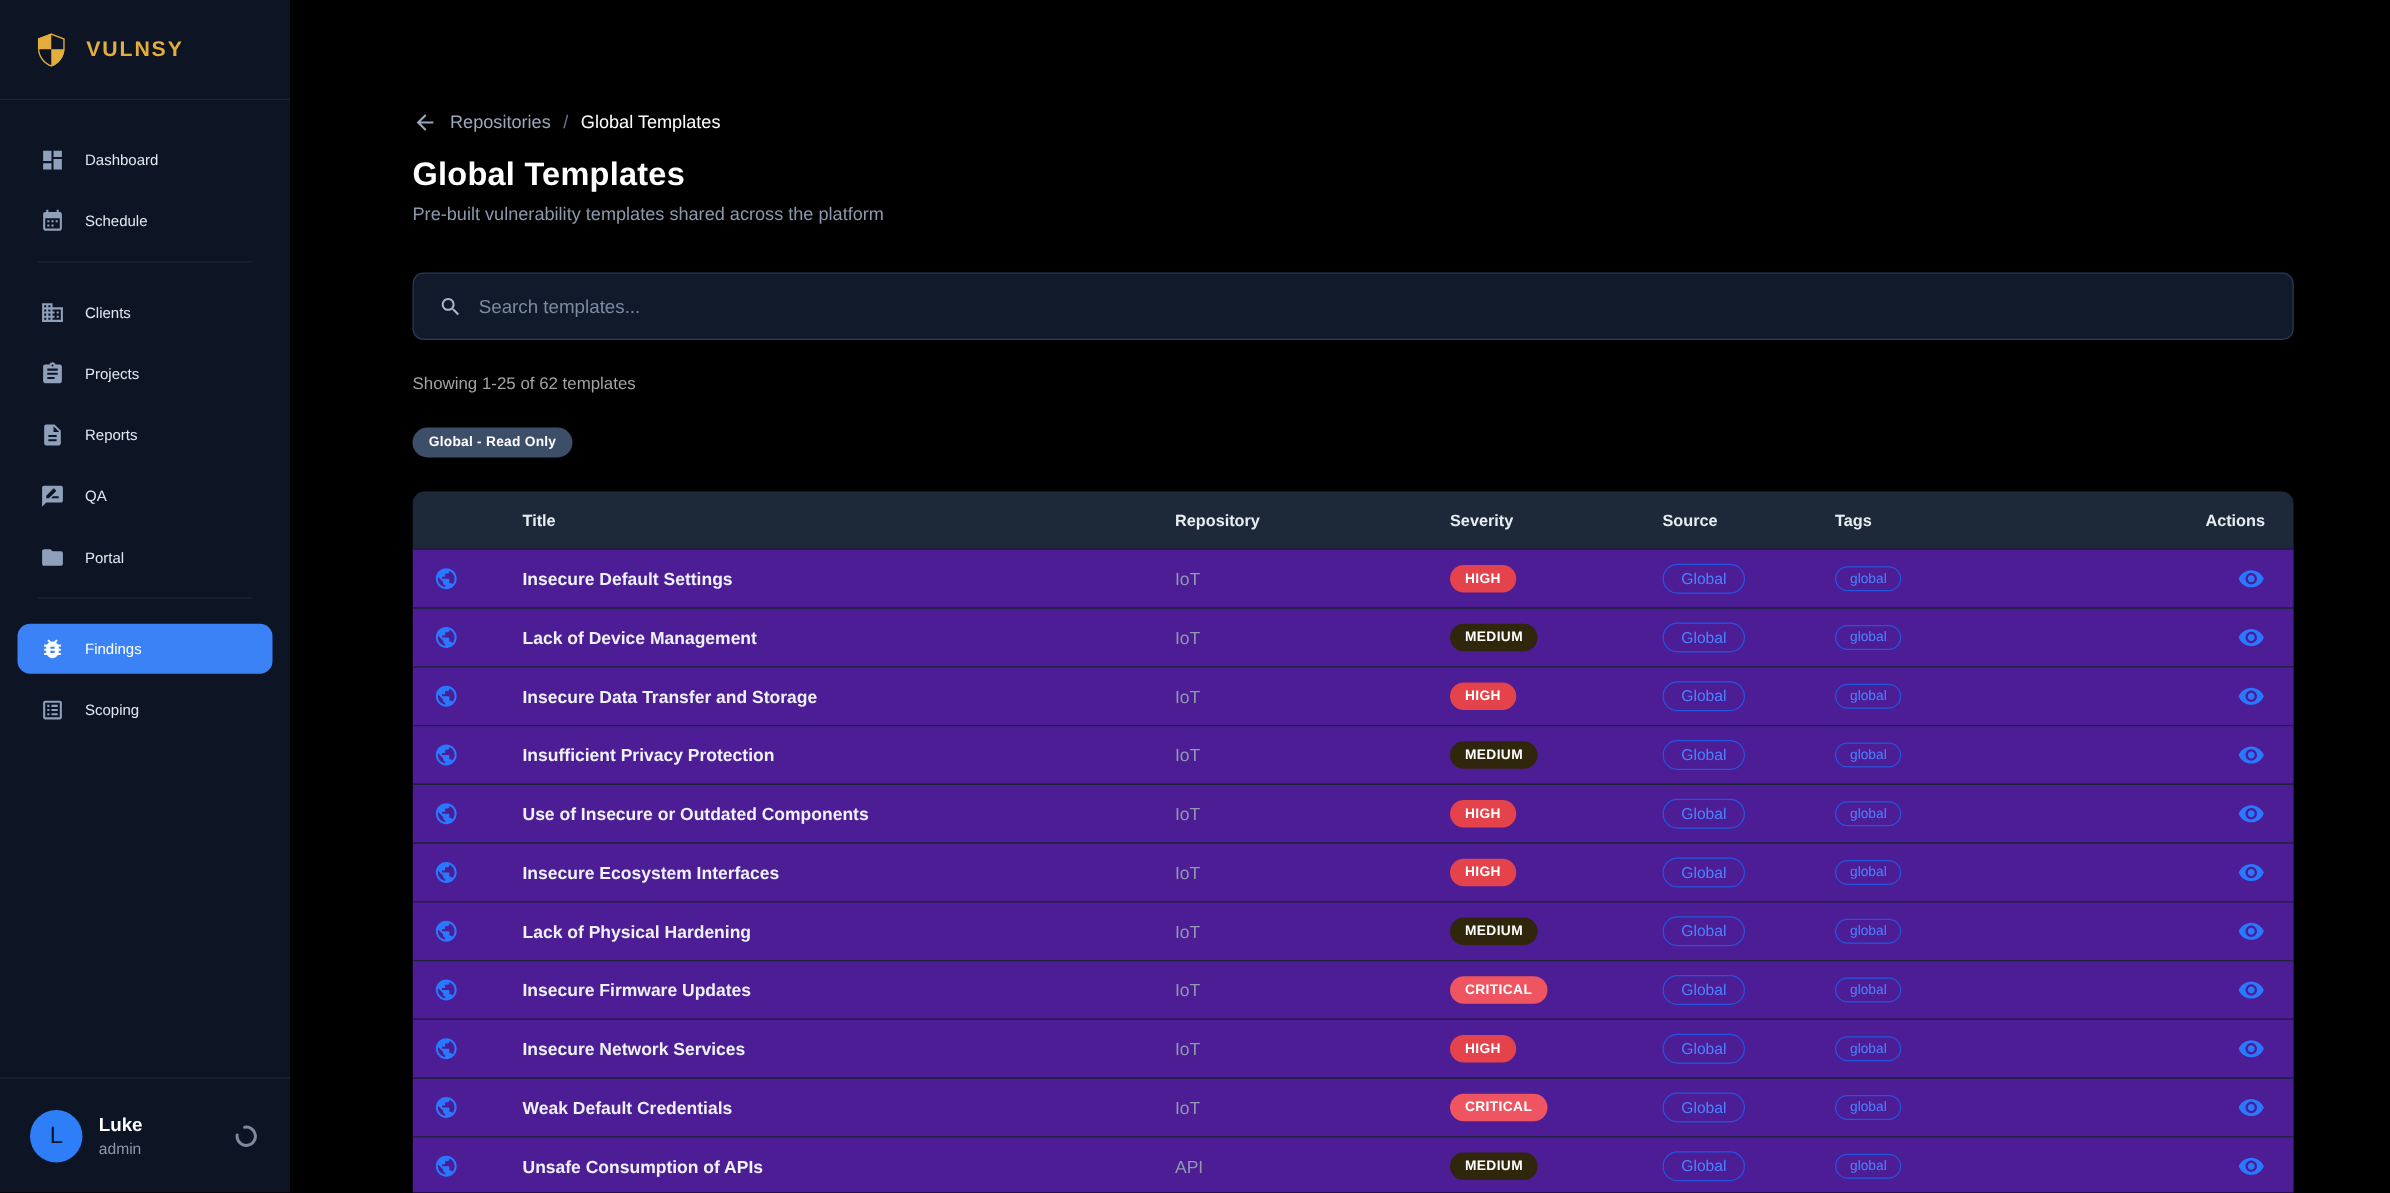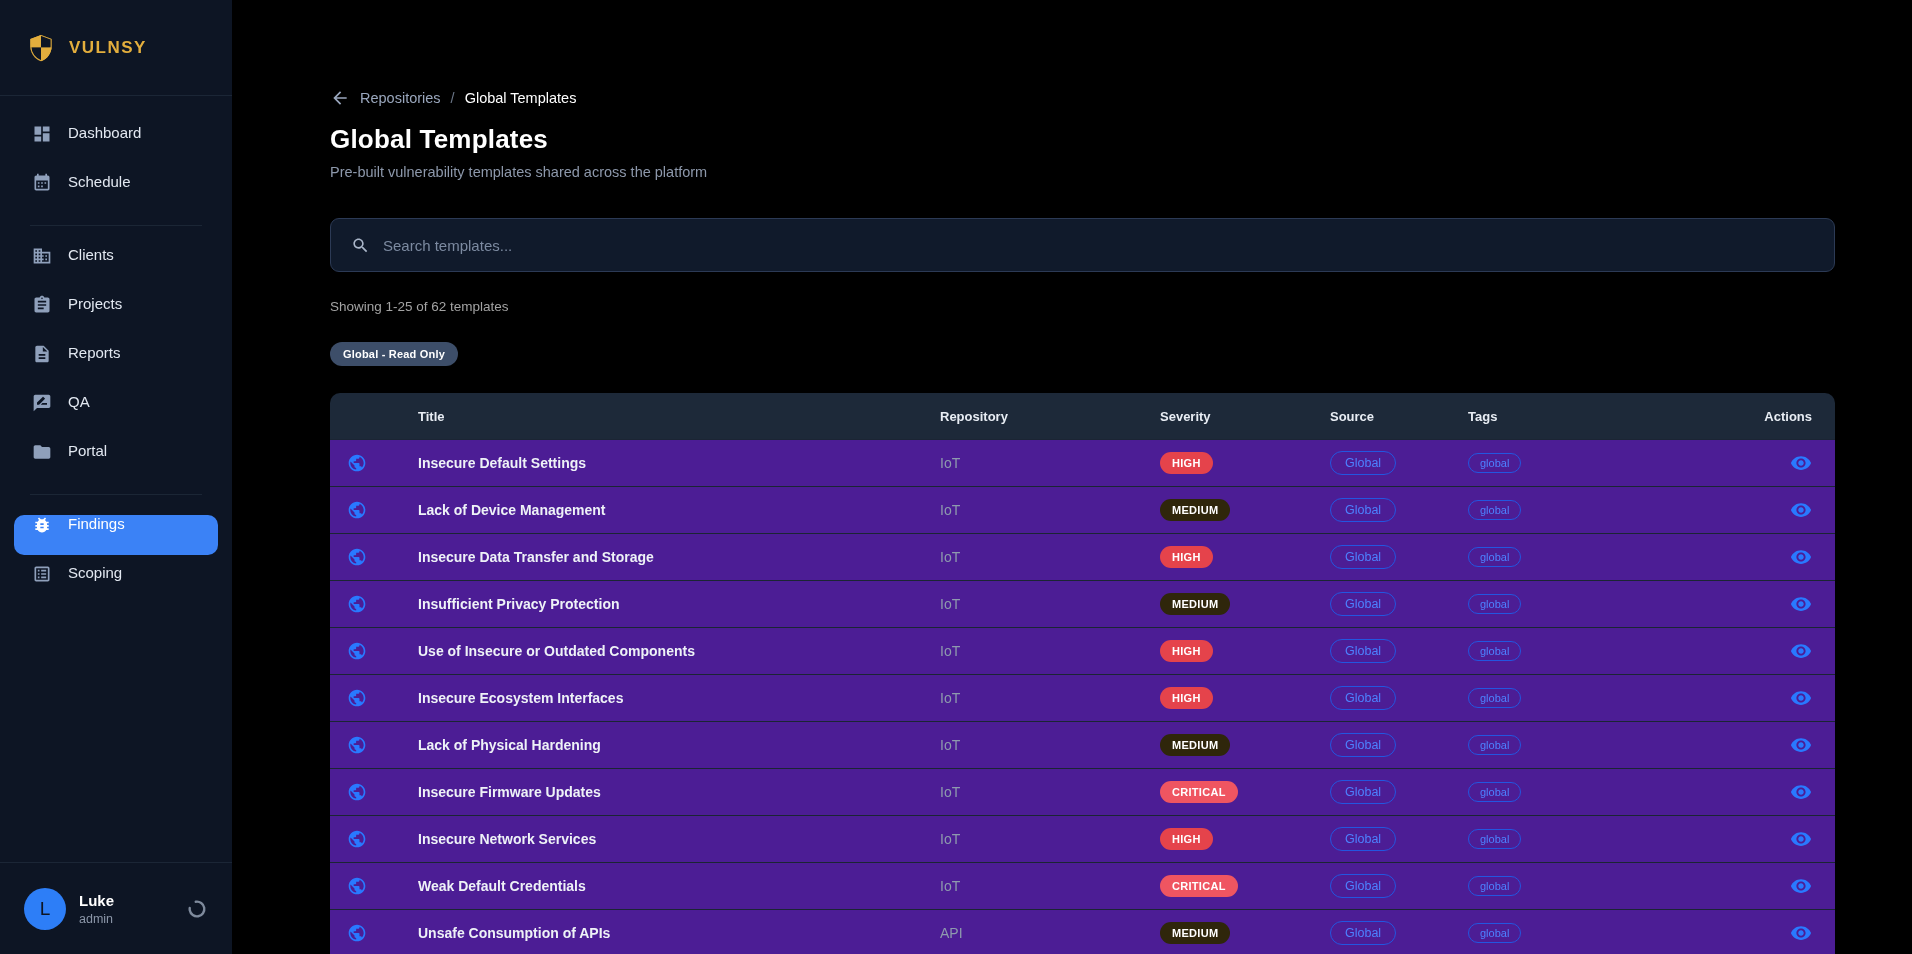--- a/index.html
+++ b/index.html
@@ -11,29 +11,29 @@
     display:flex;
   }
 
   
   .sidebar {
     width:232px; min-width:232px; height:954px;
     background:#0d1524;
     display:flex; flex-direction:column;
   }
   .logo-row {
-    height:96px; display:flex; align-items:center; gap:13px;
+    height:80px; display:flex; align-items:center; gap:13px;
     padding-left:26px; border-bottom:1px solid #1b2636;
   }
   .logo-text { color:#e3ae3d; font-size:17px; font-weight:700; letter-spacing:1.5px; }
   .nav { padding:28px 14px 0 14px; }
   .nav-item {
-    height:40px; display:flex; align-items:flex-start; gap:16px;
+    height:40px; display:flex; align-items:center; gap:16px;
     padding:0 18px; margin-bottom:9px; border-radius:10px;
-    color:#e2e8f1; font-size:15px; font-weight:500; cursor:pointer;
+    color:#e2e8f1; font-size:12px; font-weight:500; cursor:pointer;
     text-decoration:none;
   }
   .nav-item .nav-ic { width:20px; height:20px; fill:#8fa0bb; flex:none; }
   .nav-item.active { background:#3b82f6; color:#fff; }
   .nav-item.active .nav-ic { fill:#fff; }
   .nav-divider { height:1px; background:#1b2635; margin:12px 16px 20px 16px; }
   .side-spacer { flex:1; }
   .user-row {
     border-top:1px solid #1b2636; height:92px;
     display:flex; align-items:center; gap:13px; padding:0 24px; cursor:pointer;

